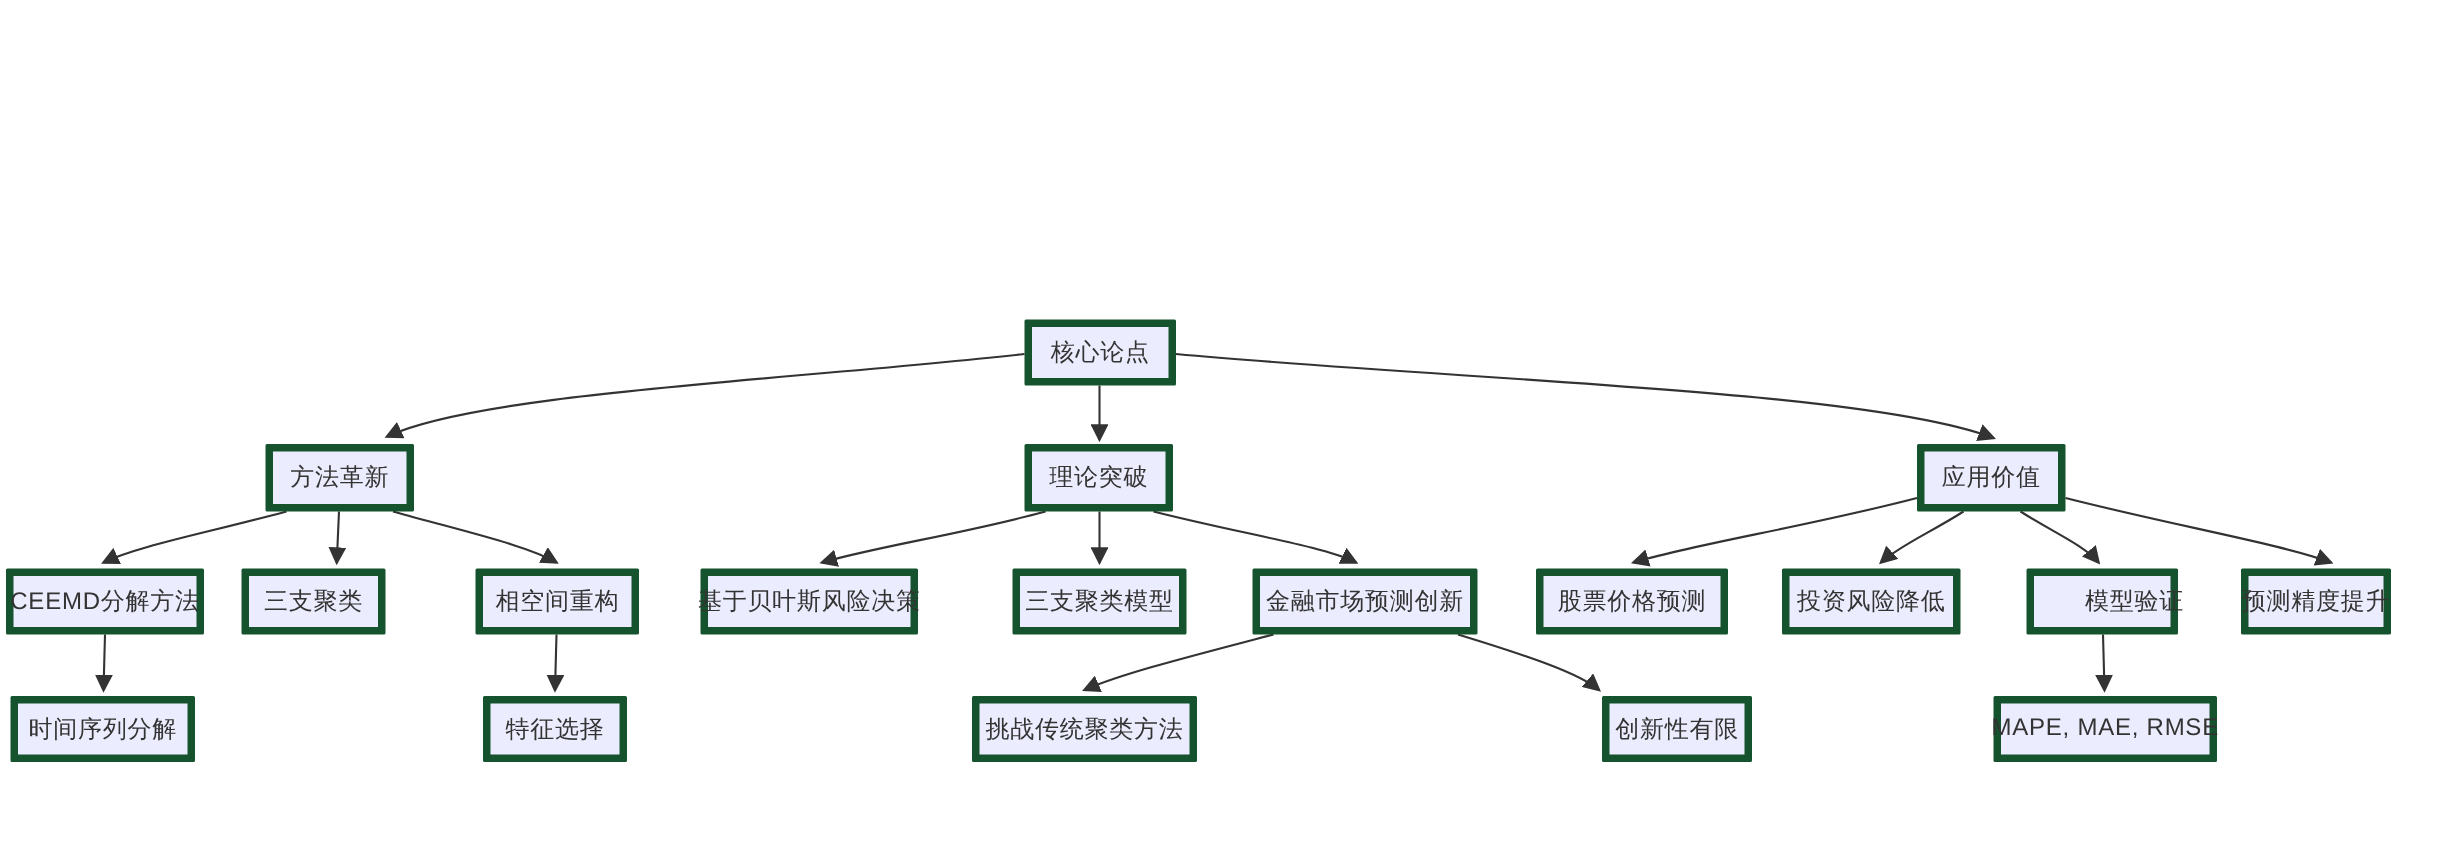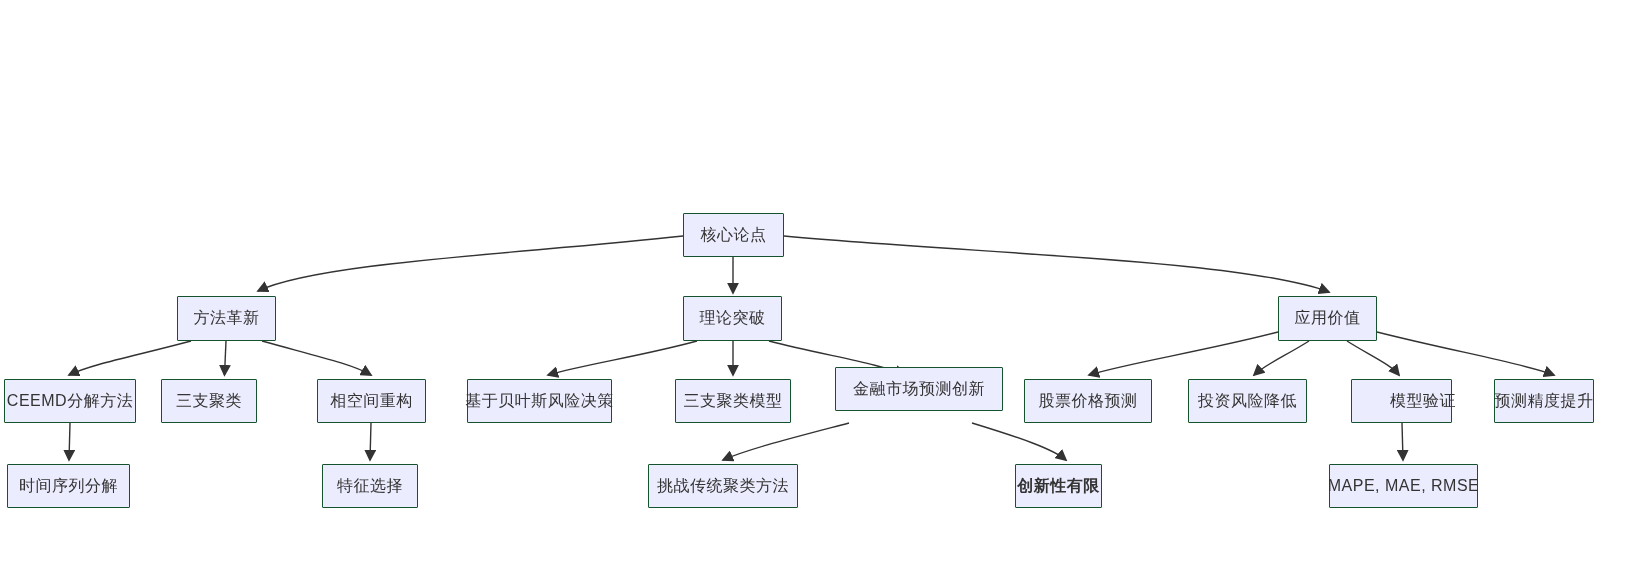--- a/index.html
+++ b/index.html
@@ -19,21 +19,21 @@
     position: absolute;
     left: 0;
     top: 0;
     width: 1628px;
     height: 576px;
   }
   .node {
     position: absolute;
     box-sizing: border-box;
     background: #ECECFF;
-    border: 1px solid #14532d;
+    border: 5px solid #14532d;
     border-radius: 1px;
     color: #333333;
     font-size: 16px;
     display: flex;
     align-items: center;
     justify-content: center;
     text-align: center;
     white-space: nowrap;
     letter-spacing: 0.5px;
   }
@@ -75,25 +75,25 @@
 
   <div class="node" style="left:177px; top:296px; width:99px; height:45px;">方法革新</div>
   <div class="node" style="left:683px; top:296px; width:99px; height:45px;">理论突破</div>
   <div class="node" style="left:1278px; top:296px; width:99px; height:45px;">应用价值</div>
 
   <div class="node" style="left:4px; top:379px; width:132px; height:44px;">CEEMD分解方法</div>
   <div class="node" style="left:161px; top:379px; width:96px; height:44px;">三支聚类</div>
   <div class="node" style="left:317px; top:379px; width:109px; height:44px;">相空间重构</div>
   <div class="node" style="left:467px; top:379px; width:145px; height:44px;">基于贝叶斯风险决策</div>
   <div class="node" style="left:675px; top:379px; width:116px; height:44px;">三支聚类模型</div>
-  <div class="node" style="left:835px; top:367px; width:168px; height:44px;">金融市场预测创新</div>
+  <div class="node" style="left:835px; top:379px; width:150px; height:44px;">金融市场预测创新</div>
   <div class="node" style="left:1024px; top:379px; width:128px; height:44px;">股票价格预测</div>
   <div class="node" style="left:1188px; top:379px; width:119px; height:44px;">投资风险降低</div>
   <div class="node" style="left:1351px; top:379px; width:101px; height:44px;padding-left:43px;">模型验证</div>
   <div class="node" style="left:1494px; top:379px; width:100px; height:44px;">预测精度提升</div>
 
   <div class="node" style="left:7px; top:464px; width:123px; height:44px;">时间序列分解</div>
   <div class="node" style="left:322px; top:464px; width:96px; height:44px;font-family:Liberation Mono, monospace;">特征选择</div>
   <div class="node" style="left:648px; top:464px; width:150px; height:44px;">挑战传统聚类方法</div>
-  <div class="node" style="left:1015px; top:464px; width:87px; height:44px;font-weight:bold;">创新性有限</div>
+  <div class="node" style="left:1068px; top:464px; width:100px; height:44px;">创新性有限</div>
   <div class="node" style="left:1329px; top:464px; width:149px; height:44px;">MAPE, MAE, RMSE</div>
 
 </div>
 
 </body></html>

